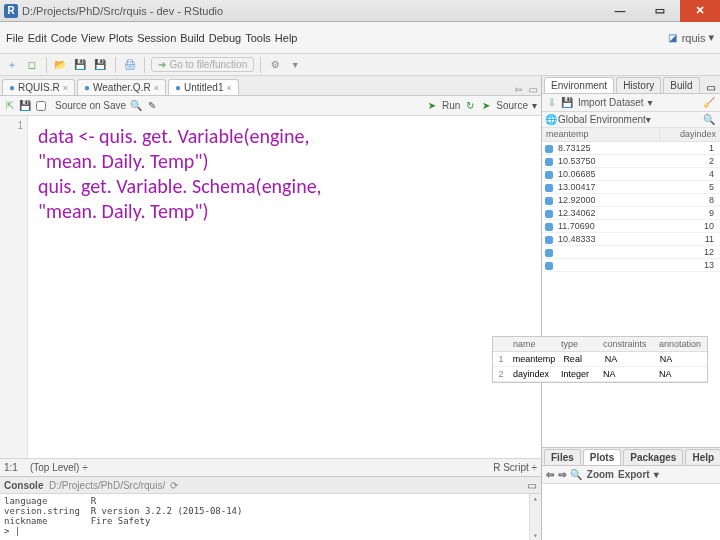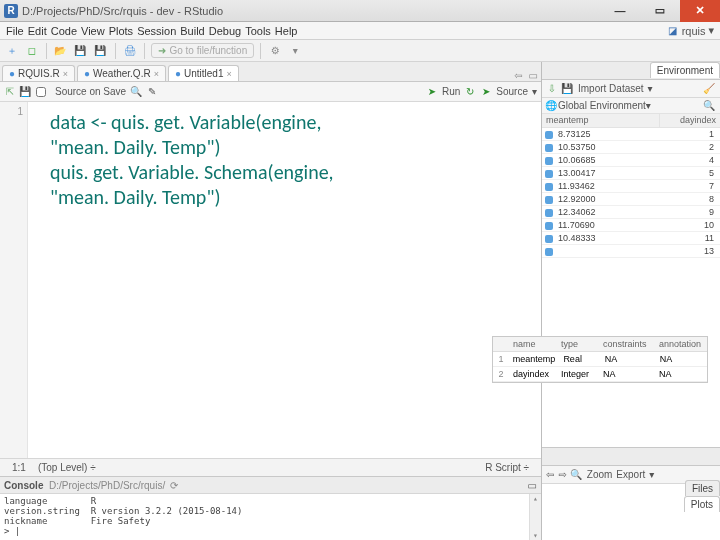--- a/index.html
+++ b/index.html
@@ -4,21 +4,21 @@
 <style>
   * { box-sizing: border-box; margin: 0; padding: 0; }
   body { font-family: "Segoe UI", Tahoma, sans-serif; font-size: 11px; background: #a8a8a8; width: 720px; height: 540px; overflow: hidden; }
   .window { width: 720px; height: 540px; display: flex; flex-direction: column; background: #fff; }
   .titlebar { height: 22px; background: linear-gradient(#eaeaea,#dedede); display: flex; align-items: center; border-bottom: 1px solid #b0b0b0; }
   .titlebar .icon-r { width:14px; height:14px; background:#3a6fb0; color:#fff; border-radius:2px; font-size:10px; font-weight:bold; display:flex; align-items:center; justify-content:center; margin:0 4px; }
   .title-text { flex:1; font-size:11px; color:#555; }
   .winbtns { display:flex; }
   .winbtn { width:40px; height:22px; display:flex; align-items:center; justify-content:center; font-weight:bold; color:#333; }
   .winbtn.close { background:#d64a2e; color:#fff; }
-  .menubar { height:18px; background:#f5f5f5; display:flex; align-items:center; gap:4px; padding:0 6px; font-size:11px; color:#333; border-bottom:1px solid #d0d0d0;}
+  .menubar { height:32px; background:#f5f5f5; display:flex; align-items:center; gap:4px; padding:0 6px; font-size:11px; color:#333; border-bottom:1px solid #d0d0d0;}
   .pkg-label { margin-left:auto; display:flex; align-items:center; gap:3px; color:#555; }
   .toolbar { height:22px; background:#f2f2f2; border-bottom:1px solid #d4d4d4; display:flex; align-items:center; padding:0 4px; gap:4px; }
   .tbtn { width:16px; height:16px; border:1px solid transparent; display:flex; align-items:center; justify-content:center; font-size:10px; color:#4b6; border-radius:2px;}
   .tbtn.blue { color:#4a90d9; }
   .gotobox { border:1px solid #ccc; border-radius:3px; padding:1px 6px; font-size:10px; color:#aaa; display:flex; align-items:center; gap:3px; }
   .sep { width:1px; height:16px; background:#ccc; margin:0 2px; }
   .body { flex:1; display:flex; min-height:0; }
   .left { flex:1; display:flex; flex-direction:column; min-width:0; border-right:1px solid #bdbdbd;}
   .right { width:178px; display:flex; flex-direction:column; }
   .tabs { height:20px; background:#ededed; border-bottom:1px solid #c8c8c8; display:flex; align-items:flex-end; font-size:10px; }
@@ -26,48 +26,48 @@
   .tab .x { color:#999; font-size:9px; }
   .tab .dot { color:#4a90d9; }
   .tabs .spacer { flex:1; }
   .tabs .ctl { padding:0 3px; color:#888; font-size:10px;}
   .srcbar { height:20px; background:#f5f5f5; border-bottom:1px solid #d8d8d8; display:flex; align-items:center; padding:0 4px; gap:4px; font-size:10px; color:#555;}
   .srcbar .right-grp { margin-left:auto; display:flex; align-items:center; gap:4px;}
   .mini-ico { width:12px; height:12px; display:inline-flex; align-items:center; justify-content:center; font-size:10px; }
   .green-arrow { color:#2d8f2d; }
   .editor { flex:1; display:flex; background:#fff; overflow:hidden; position:relative; }
   .gutter { width:28px; background:#f4f4f4; border-right:1px solid #e4e4e4; padding-top:4px; font-size:10px; color:#999; text-align:right; padding-right:4px;}
-  .code-overlay { position:absolute; left:50px; top:8px; right:6px; font-family: Calibri, "Segoe UI", sans-serif; font-size:20px; color:#0f766e; line-height:1.25; }
-  .statusbar { height:18px; background:#f3f3f3; border-top:1px solid #d6d6d6; display:flex; align-items:center; font-size:10px; color:#555; padding:0 12px;}
+  .code-overlay { position:absolute; left:38px; top:8px; right:6px; font-family: Calibri, "Segoe UI", sans-serif; font-size:20px; color:#a21caf; line-height:1.25; }
+  .statusbar { height:18px; background:#f3f3f3; border-top:1px solid #d6d6d6; display:flex; align-items:center; font-size:10px; color:#555; padding:0 4px;}
   .statusbar .mid { flex:1; text-align:center;}
   .console-head { height:18px; background:#ececec; border-top:1px solid #c8c8c8; border-bottom:1px solid #d6d6d6; display:flex; align-items:center; font-size:10px; padding:0 4px; color:#555;}
   .console-body { height:46px; background:#fff; font-family:Consolas,monospace; font-size:9px; color:#444; padding:2px 4px; white-space:pre; overflow:hidden; position:relative;}
   .vsb { position:absolute; right:0; top:0; bottom:0; width:12px; background:#f0f0f0; border-left:1px solid #ddd; display:flex; flex-direction:column; align-items:center; justify-content:space-between; font-size:8px; color:#888;}
   
-  .rtabs { height:18px; background:#ececec; border-bottom:1px solid #c8c8c8; display:flex; font-size:10px; align-items:flex-end;flex-direction:column; }
+  .rtabs { height:18px; background:#ececec; border-bottom:1px solid #c8c8c8; display:flex; font-size:10px; align-items:flex-end; }
   .rtab { padding:2px 6px; border:1px solid #c8c8c8; border-bottom:none; background:#fff; border-radius:3px 3px 0 0; margin-left:2px; color:#444;}
   .rtab.inactive { background:#eee;margin-top:32px; }
   .rtoolbar { height:18px; background:#f5f5f5; border-bottom:1px solid #d8d8d8; display:flex; align-items:center; font-size:10px; color:#555; padding:0 4px; gap:4px;}
   .env-scope { height:16px; background:#f5f5f5; border-bottom:1px solid #e2e2e2; display:flex; align-items:center; font-size:10px; color:#555; padding:0 4px;}
   .env-head { height:14px; background:#f0f0f0; display:flex; font-size:9px; color:#666; border-bottom:1px solid #e3e3e3;}
   .env-head div { padding:1px 4px; }
   .env-head .c1 { flex:1; border-right:1px solid #e3e3e3;}
   .env-head .c2 { width:60px; text-align:right;}
   .env-list { flex:1; background:#fff; font-size:9px; overflow:hidden;}
   .env-row { display:flex; border-bottom:1px solid #f0f0f0; }
   .env-row .c1 { flex:1; padding:1px 2px 1px 16px; position:relative; color:#444;}
   .env-row .c1::before { content:""; position:absolute; left:3px; top:3px; width:8px; height:8px; background:#5aa3e0; border-radius:2px; }
   .env-row .c2 { width:60px; text-align:right; padding:1px 6px; color:#444;}
   .schema-panel { border:1px solid #c8c8c8; background:#fff; font-size:9px; position:absolute; right:12px; top:296px; width:216px;margin-top:40px; }
   .schema-head { display:flex; background:#f3f3f3; border-bottom:1px solid #ddd; color:#666;}
   .schema-head div, .schema-row div { padding:2px 4px; }
   .schema-head .n { width:16px;} .schema-head .a{flex:1;} .schema-head .b{width:42px;} .schema-head .c{width:56px;} .schema-head .d{width:52px;}
   .schema-row { display:flex; border-bottom:1px solid #eee;}
   .schema-row .n{width:16px;color:#888;text-align:center;} .schema-row .a{flex:1;} .schema-row .b{width:42px;} .schema-row .c{width:56px;} .schema-row .d{width:52px;}
-  .lower-right { border-top:1px solid #c8c8c8; }
+  .lower-right { border-top:1px solid #c8c8c8;font-weight:bold; }
   label.chk { display:flex; align-items:center; gap:9px; }
   input[type=checkbox]{ width:10px; height:10px; }
 </style>
 </head>
 <body>
 
 <div class="window">
 
   <div class="titlebar">
     <div class="icon-r">R</div>
@@ -256,38 +256,38 @@
           </div>
         <div class="env-row">
             <div class="c1">10.06685</div>
             <div class="c2">4</div>
           </div>
         <div class="env-row">
             <div class="c1">13.00417</div>
             <div class="c2">5</div>
           </div>
         <div class="env-row">
-            <div class="c1">11.93462</div>
-            <div class="c2">7</div>
-          </div>
-        <div class="env-row">
             <div class="c1">12.92000</div>
             <div class="c2">8</div>
           </div>
         <div class="env-row">
             <div class="c1">12.34062</div>
             <div class="c2">9</div>
           </div>
         <div class="env-row">
             <div class="c1">11.70690</div>
             <div class="c2">10</div>
           </div>
         <div class="env-row">
             <div class="c1">10.48333</div>
             <div class="c2">11</div>
+          </div>
+        <div class="env-row">
+            <div class="c1"></div>
+            <div class="c2">12</div>
           </div>
         <div class="env-row">
             <div class="c1"></div>
             <div class="c2">13</div>
           </div>
       </div>
       <div class="lower-right">
         <div class="rtabs">
           <div class="rtab inactive">Files</div>
           <div class="rtab">Plots</div>

